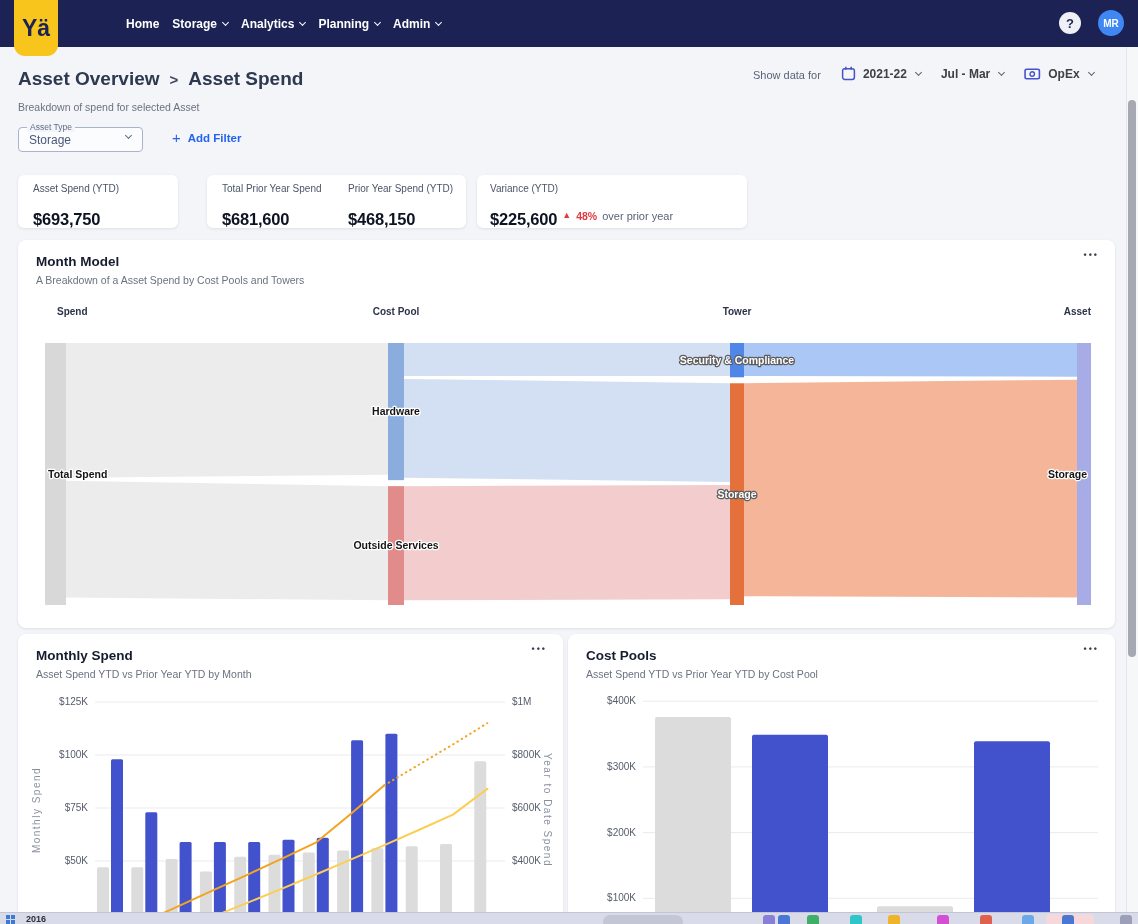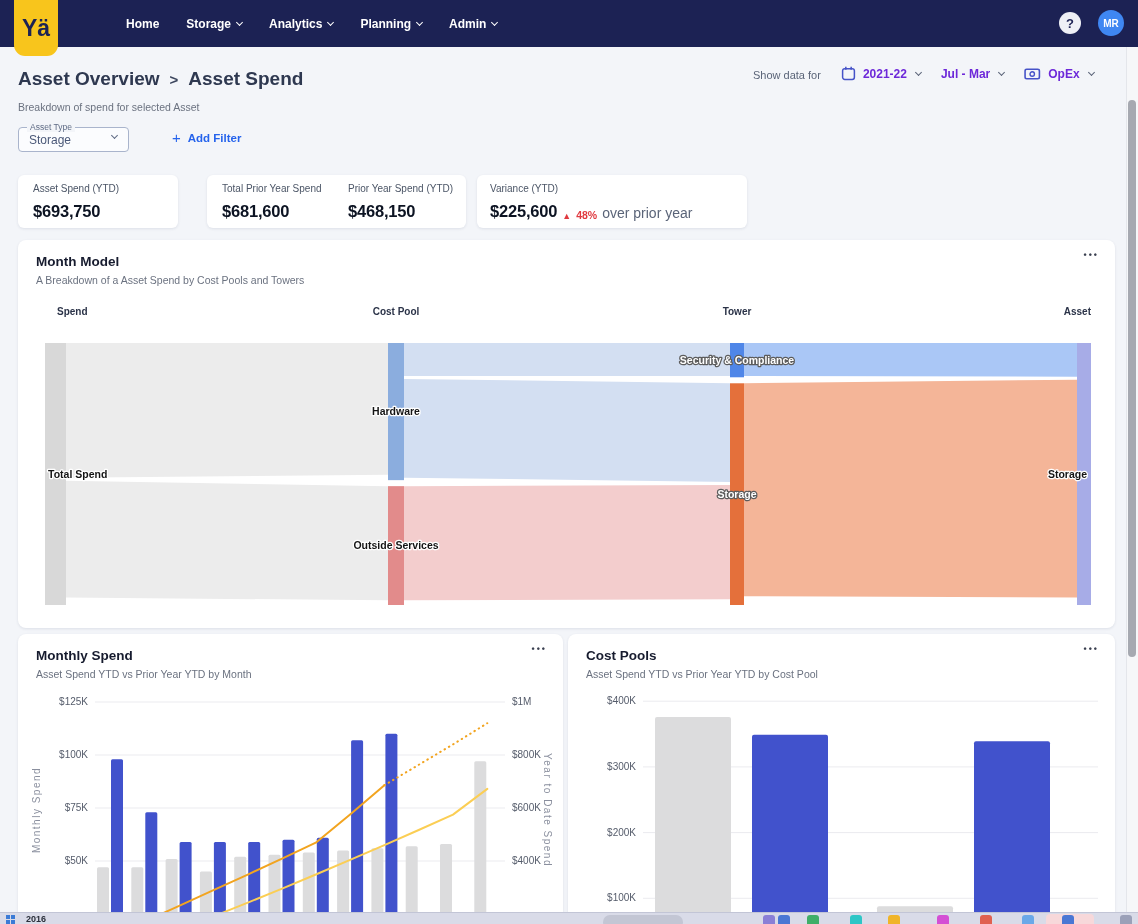--- a/index.html
+++ b/index.html
@@ -5,64 +5,64 @@
   * { margin:0; padding:0; box-sizing:border-box; }
   body { width:1138px; height:924px; overflow:hidden; background:#f3f5f9;
          font-family:"Liberation Sans", sans-serif; }
   #page { position:relative; width:1138px; height:924px; overflow:hidden; }
 
   
   .topnav { position:absolute; top:0; left:0; width:1138px; height:47px; background:#1c2254; z-index:5; }
   .logo { position:absolute; left:14px; top:0; width:44px; height:56px; background:#f8c51c;
           border-radius:0 0 11px 11px; display:flex; align-items:center; justify-content:center;
           font-size:23px; font-weight:700; color:#1c2254; z-index:6; }
-  .nav-menu { position:absolute; left:126px; top:0; height:47px; display:flex; align-items:center; gap:27px; z-index:6; }
+  .nav-menu { position:absolute; left:126px; top:0; height:47px; display:flex; align-items:center; gap:13px; z-index:6; }
   .nav-item { color:#fff; font-size:12px; font-weight:700; display:flex; align-items:center; gap:6px; cursor:pointer; }
   .chev { display:inline-block; width:5px; height:5px; border-right:1.5px solid #5a6478;
           border-bottom:1.5px solid #5a6478; transform:rotate(45deg); margin-top:-3px; }
   .nav-item .chev { border-color:#fff; }
   .help-btn { position:absolute; left:1059px; top:12px; width:22px; height:22px; border-radius:50%;
               background:#eef0f6; color:#1c2254; font-weight:700; font-size:13px;
               display:flex; align-items:center; justify-content:center; z-index:6; cursor:pointer; }
   .avatar { position:absolute; left:1098px; top:10px; width:26px; height:26px; border-radius:50%;
             background:#3f87f2; color:#fff; font-weight:700; font-size:10px;
             display:flex; align-items:center; justify-content:center; z-index:6; cursor:pointer; }
 
   
   .crumbs { position:absolute; top:68px; left:18px; display:flex; align-items:center; gap:10px;
             font-size:19px; font-weight:700; color:#2e3850; }
   .crumb-sep { font-size:15px; color:#3c465e; font-weight:700; }
   .page-sub { position:absolute; top:101px; left:18px; font-size:10.5px; color:#6b7280; }
 
   .hdr-controls { position:absolute; top:66px; left:753px; display:flex; align-items:flex-end; gap:20px; }
   .hdr-label { font-size:11px; color:#5a6478; }
-  .ctrl { display:flex; align-items:center; gap:7px; font-size:12px; font-weight:700; color:#6d28d9; cursor:pointer; }
+  .ctrl { display:flex; align-items:center; gap:7px; font-size:12px; font-weight:700; color:#404040; cursor:pointer; }
   .ctrl .chev { margin-left:2px; }
 
   
-  .asset-type { position:absolute; top:127px; left:18px; width:111px; height:25px;
+  .asset-type { position:absolute; top:127px; left:18px; width:125px; height:25px;
                 border:1px solid #a9b4cc; border-radius:4px; background:#fbfcfe; cursor:pointer; }
   .asset-type .legend { position:absolute; top:-6px; left:8px; font-size:8.5px; color:#5f6b85;
                         background:#f3f5f9; padding:0 3px; }
   .asset-type .val { position:absolute; left:10px; top:5px; font-size:12px; color:#4a5878; }
   .asset-type .chev { position:absolute; right:11px; top:8px; border-color:#5f6b85; }
   .add-filter { position:absolute; top:132px; left:172px; color:#2563ec; font-weight:700; font-size:11.5px;
                 display:flex; align-items:center; gap:7px; cursor:pointer; }
   .add-filter .plus { font-size:15px; font-weight:400; line-height:10px; }
 
   
   .kpi-card { position:absolute; top:175px; height:53px; background:#fff; border-radius:6px;
               box-shadow:0 1px 3px rgba(25,39,80,0.10); }
   .kpi-metric { position:absolute; top:8px; }
   .kpi-label { font-size:10px; color:#4b5566; }
-  .kpi-value-row { display:flex; align-items:flex-end; gap:5px; margin-top:8px; }
+  .kpi-value-row { display:flex; align-items:flex-start; gap:5px; margin-top:16px; }
   .kpi-value { font-size:16.5px; font-weight:700; color:#0c1322; letter-spacing:-0.2px; }
   .kpi-delta-tri { color:#e0393f; font-size:9px; }
   .kpi-delta { color:#e0393f; font-size:10.5px; font-weight:700; }
-  .kpi-delta-suffix { color:#5a6478; font-size:14px; }
+  .kpi-delta-suffix { color:#5a6478; font-size:11px; }
 
   
   .card { position:absolute; background:#fff; border-radius:8px; box-shadow:0 1px 3px rgba(25,39,80,0.10); overflow:hidden; }
   #spend-model { top:240px; left:18px; width:1097px; height:388px; }
   #monthly     { top:634px; left:18px;  width:545px; height:290px; }
   #costpools   { top:634px; left:568px; width:547px; height:290px; }
   .card-title { position:absolute; top:14px; left:18px; font-size:13.5px; font-weight:700; color:#161b2e; }
   .card-sub   { position:absolute; top:34px; left:18px; font-size:10.5px; color:#6b7280; }
   .dots { position:absolute; top:10px; right:16px; font-size:9px; letter-spacing:2px; color:#3a4050;
           cursor:pointer; font-weight:700; }

